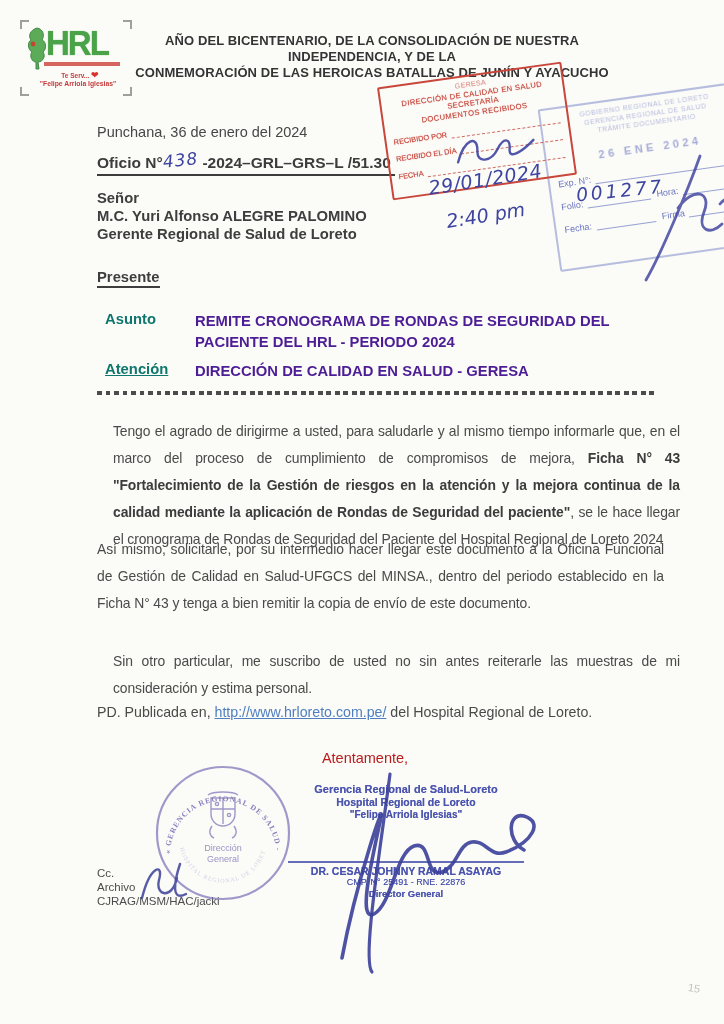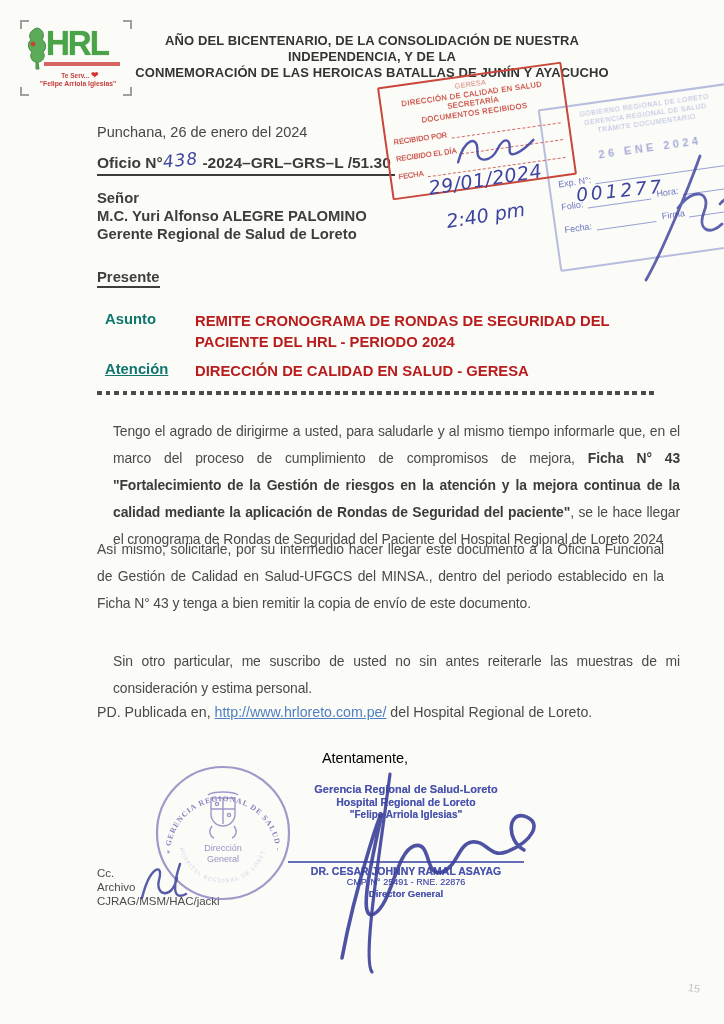--- a/index.html
+++ b/index.html
@@ -32,29 +32,29 @@
   .dateline{left:97px;top:124px;font-size:14.5px;}
   .oficio{left:97px;top:152px;font-size:15.5px;font-weight:700;color:#3c3c3c;
           border-bottom:2.5px solid #3c3c3c;padding:0 4px 2px 0;}
   .hand{font-family:"DejaVu Sans",sans-serif;font-style:italic;color:#3d44a0;}
   .oficio-num{display:inline-block;font-size:17px;font-weight:400;
           transform:rotate(-6deg) translateY(-2px);letter-spacing:1px;}
   .addr{left:97px;top:189px;font-size:14.8px;font-weight:700;color:#3e3e3e;line-height:18px;}
   .presente{left:97px;top:269px;font-size:14.8px;font-weight:700;color:#3e3e3e;
           border-bottom:2px solid #3e3e3e;padding-bottom:1px;}
   .lbl{left:105px;font-size:14.8px;font-weight:700;color:#0f766e;}
-  .val{left:195px;width:450px;font-size:14.8px;font-weight:700;color:#b91c1c;line-height:21px;}
+  .val{left:195px;width:450px;font-size:14.8px;font-weight:700;color:#4c1d95;line-height:21px;}
   .dotline{left:97px;top:391px;width:557px;height:3.5px;
           background:repeating-linear-gradient(90deg,#4c4c4c 0 4.5px,transparent 4.5px 8.5px);}
   .para{left:97px;width:567px;font-size:13.9px;line-height:27px;text-align:justify;
         letter-spacing:-.1px;color:#4a4a4a;}
   .para b{color:#3c3c3c;}
   .pd{left:97px;top:704px;font-size:14.2px;color:#4a4a4a;}
   .pd a{color:#4f7fc0;text-decoration:underline;}
-  .closing{left:250px;top:750px;width:230px;text-align:center;font-size:14.5px;color:#000000;}
+  .closing{left:250px;top:750px;width:230px;text-align:center;font-size:14.5px;color:#b91c1c;}
   .ccblock{left:97px;top:866px;font-size:11.5px;color:#4c4c4c;line-height:14px;}
   .pagemark{left:688px;top:982px;font-size:11px;color:#9a9a9a;opacity:.6;transform:rotate(8deg);}
 
   
   .red-stamp{left:384px;top:74px;width:186px;height:114px;border:2px solid #c8463a;
       border-radius:2px;transform:rotate(-8deg);color:#c8463a;z-index:3;
       padding:3px 7px;box-sizing:border-box;text-shadow:0 0 1px rgba(200,70,58,.55);}
   .rs-c{text-align:center;font-size:7.6px;letter-spacing:.4px;line-height:9.5px;}
   .rs-org{opacity:.55;font-size:7px;}
   .rs-row{display:flex;align-items:flex-end;font-size:7.4px;margin-top:8.5px;}
@@ -165,21 +165,21 @@
 <svg class="abs hw sig" style="left:448px;top:126px;width:90px;height:42px;transform:rotate(-10deg);" viewBox="0 0 90 42">
   <path d="M8 30 C18 8 32 6 29 22 C26 35 41 35 49 24 C57 13 64 15 61 26 C58 37 74 30 86 21" fill="none" stroke="#3d44a0" stroke-width="2.4" stroke-linecap="round" opacity=".9"></path>
 </svg>
 <div class="abs hw hand hw-date">29/01/2024</div>
 <div class="abs hw hand hw-time">2:40 pm</div>
 <div class="abs hw hand hw-exp">001277</div>
 <svg class="abs hw sig" style="left:628px;top:148px;width:110px;height:140px;" viewBox="0 0 110 140">
   <path d="M72 8 C60 42 32 108 18 132 M50 60 C66 38 84 44 76 64 C69 82 82 88 94 76 M92 56 C100 46 108 52 101 64 C96 74 104 76 109 70" fill="none" stroke="#4347a0" stroke-width="2.8" stroke-linecap="round" opacity=".85"></path>
 </svg>
 
-<div class="abs dateline">Punchana, 26 de enero del 2024</div>
+<div class="abs dateline">Punchana, 36 de enero del 2024</div>
 
 <div class="abs oficio">
   <span>Oficio N°</span><span class="hand oficio-num">438</span>
   <span>-2024–GRL–GRS–L /51.30</span>
 </div>
 
 <div class="abs addr">
   <div>Señor</div>
   <div>M.C. Yuri Alfonso ALEGRE PALOMINO</div>
   <div>Gerente Regional de Salud de Loreto</div>

